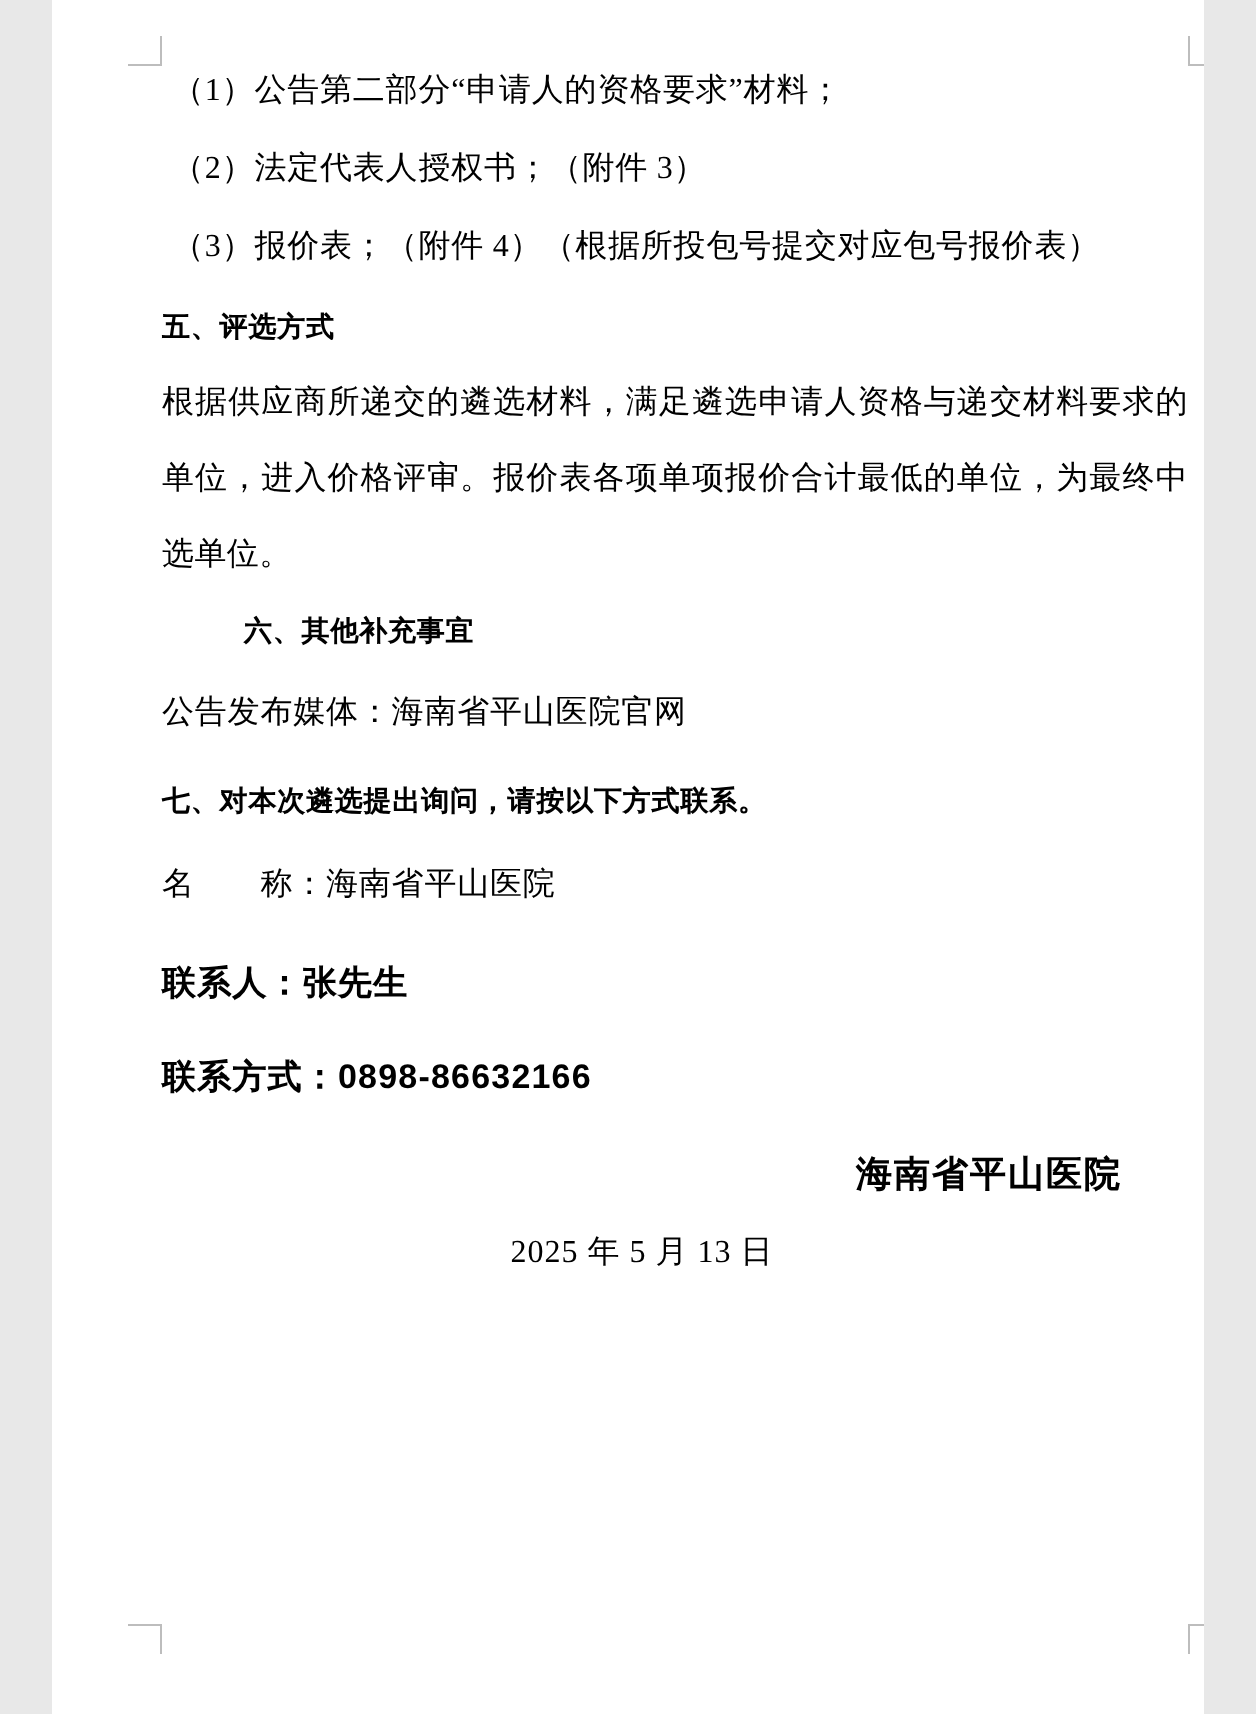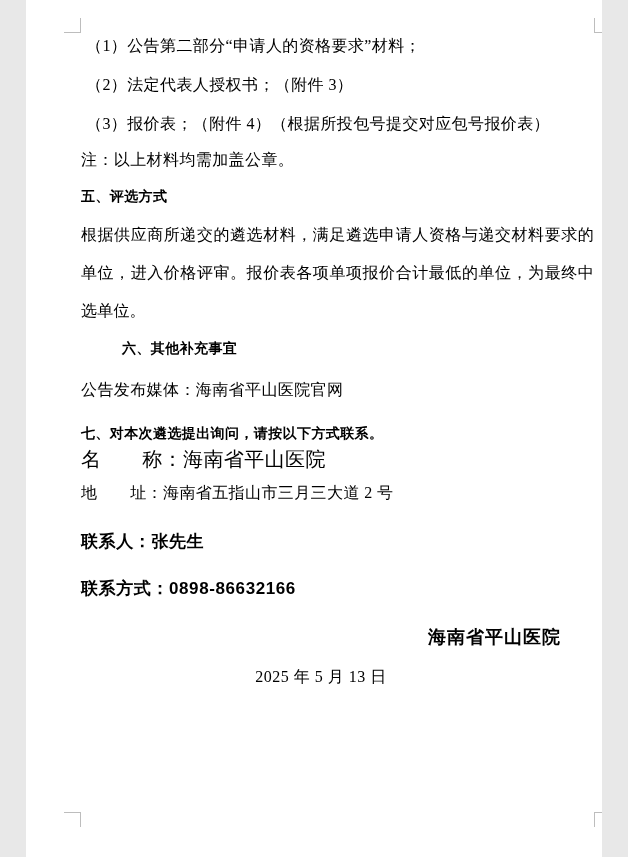--- a/index.html
+++ b/index.html
@@ -43,21 +43,21 @@
     font-size:16px;line-height:38px;
     text-align:justify;
     text-align-last:left;
     letter-spacing:0.2px;
     margin-top:10px;
   }
   .media{
     font-size:16px;line-height:38px;margin-top:13px;letter-spacing:0.4px;
   }
   .nameline{
-    font-size:20px;line-height:33px;letter-spacing:0.4px;
+    font-size:16px;line-height:33px;margin-top:16px;letter-spacing:0.4px;
   }
   .addrline{
     font-size:16px;line-height:33px;letter-spacing:0.4px;
   }
   .contact{
     font-family:"Liberation Sans","DejaVu Sans",sans-serif;
     font-weight:bold;
     font-size:17px;line-height:24px;
     letter-spacing:0.6px;
   }
@@ -93,32 +93,30 @@
   <div class="mark tr"></div>
   <div class="mark bl"></div>
   <div class="mark br"></div>
 
   <div class="content">
 
     <div class="li">（1）公告第二部分“申请人的资格要求”材料；</div>
     <div class="li">（2）法定代表人授权书；（附件 3）</div>
     <div class="li">（3）报价表；（附件 4）（根据所投包号提交对应包号报价表）</div>
 
-    <div class="note">注：以上材料均需加盖公章。</div>
 
     <div class="h h5">五、评选方式</div>
     <div class="para">根据供应商所递交的遴选材料，满足遴选申请人资格与递交材料要求的单位，进入价格评审。报价表各项单项报价合计最低的单位，为最终中选单位。</div>
 
     <div class="h h6">六、其他补充事宜</div>
     <div class="media">公告发布媒体：海南省平山医院官网</div>
 
     <div class="h h7">七、对本次遴选提出询问，请按以下方式联系。</div>
 
     <div class="nameline">名　　称：海南省平山医院</div>
-    <div class="addrline">地　　址：海南省五指山市三月三大道 2 号</div>
 
     <div class="contact contact-person">联系人：张先生</div>
     <div class="contact contact-method">联系方式：0898-86632166</div>
 
     <div class="sig">海南省平山医院</div>
     <div class="date">2025 年 5 月 13 日</div>
 
   </div>
 </div>
 

